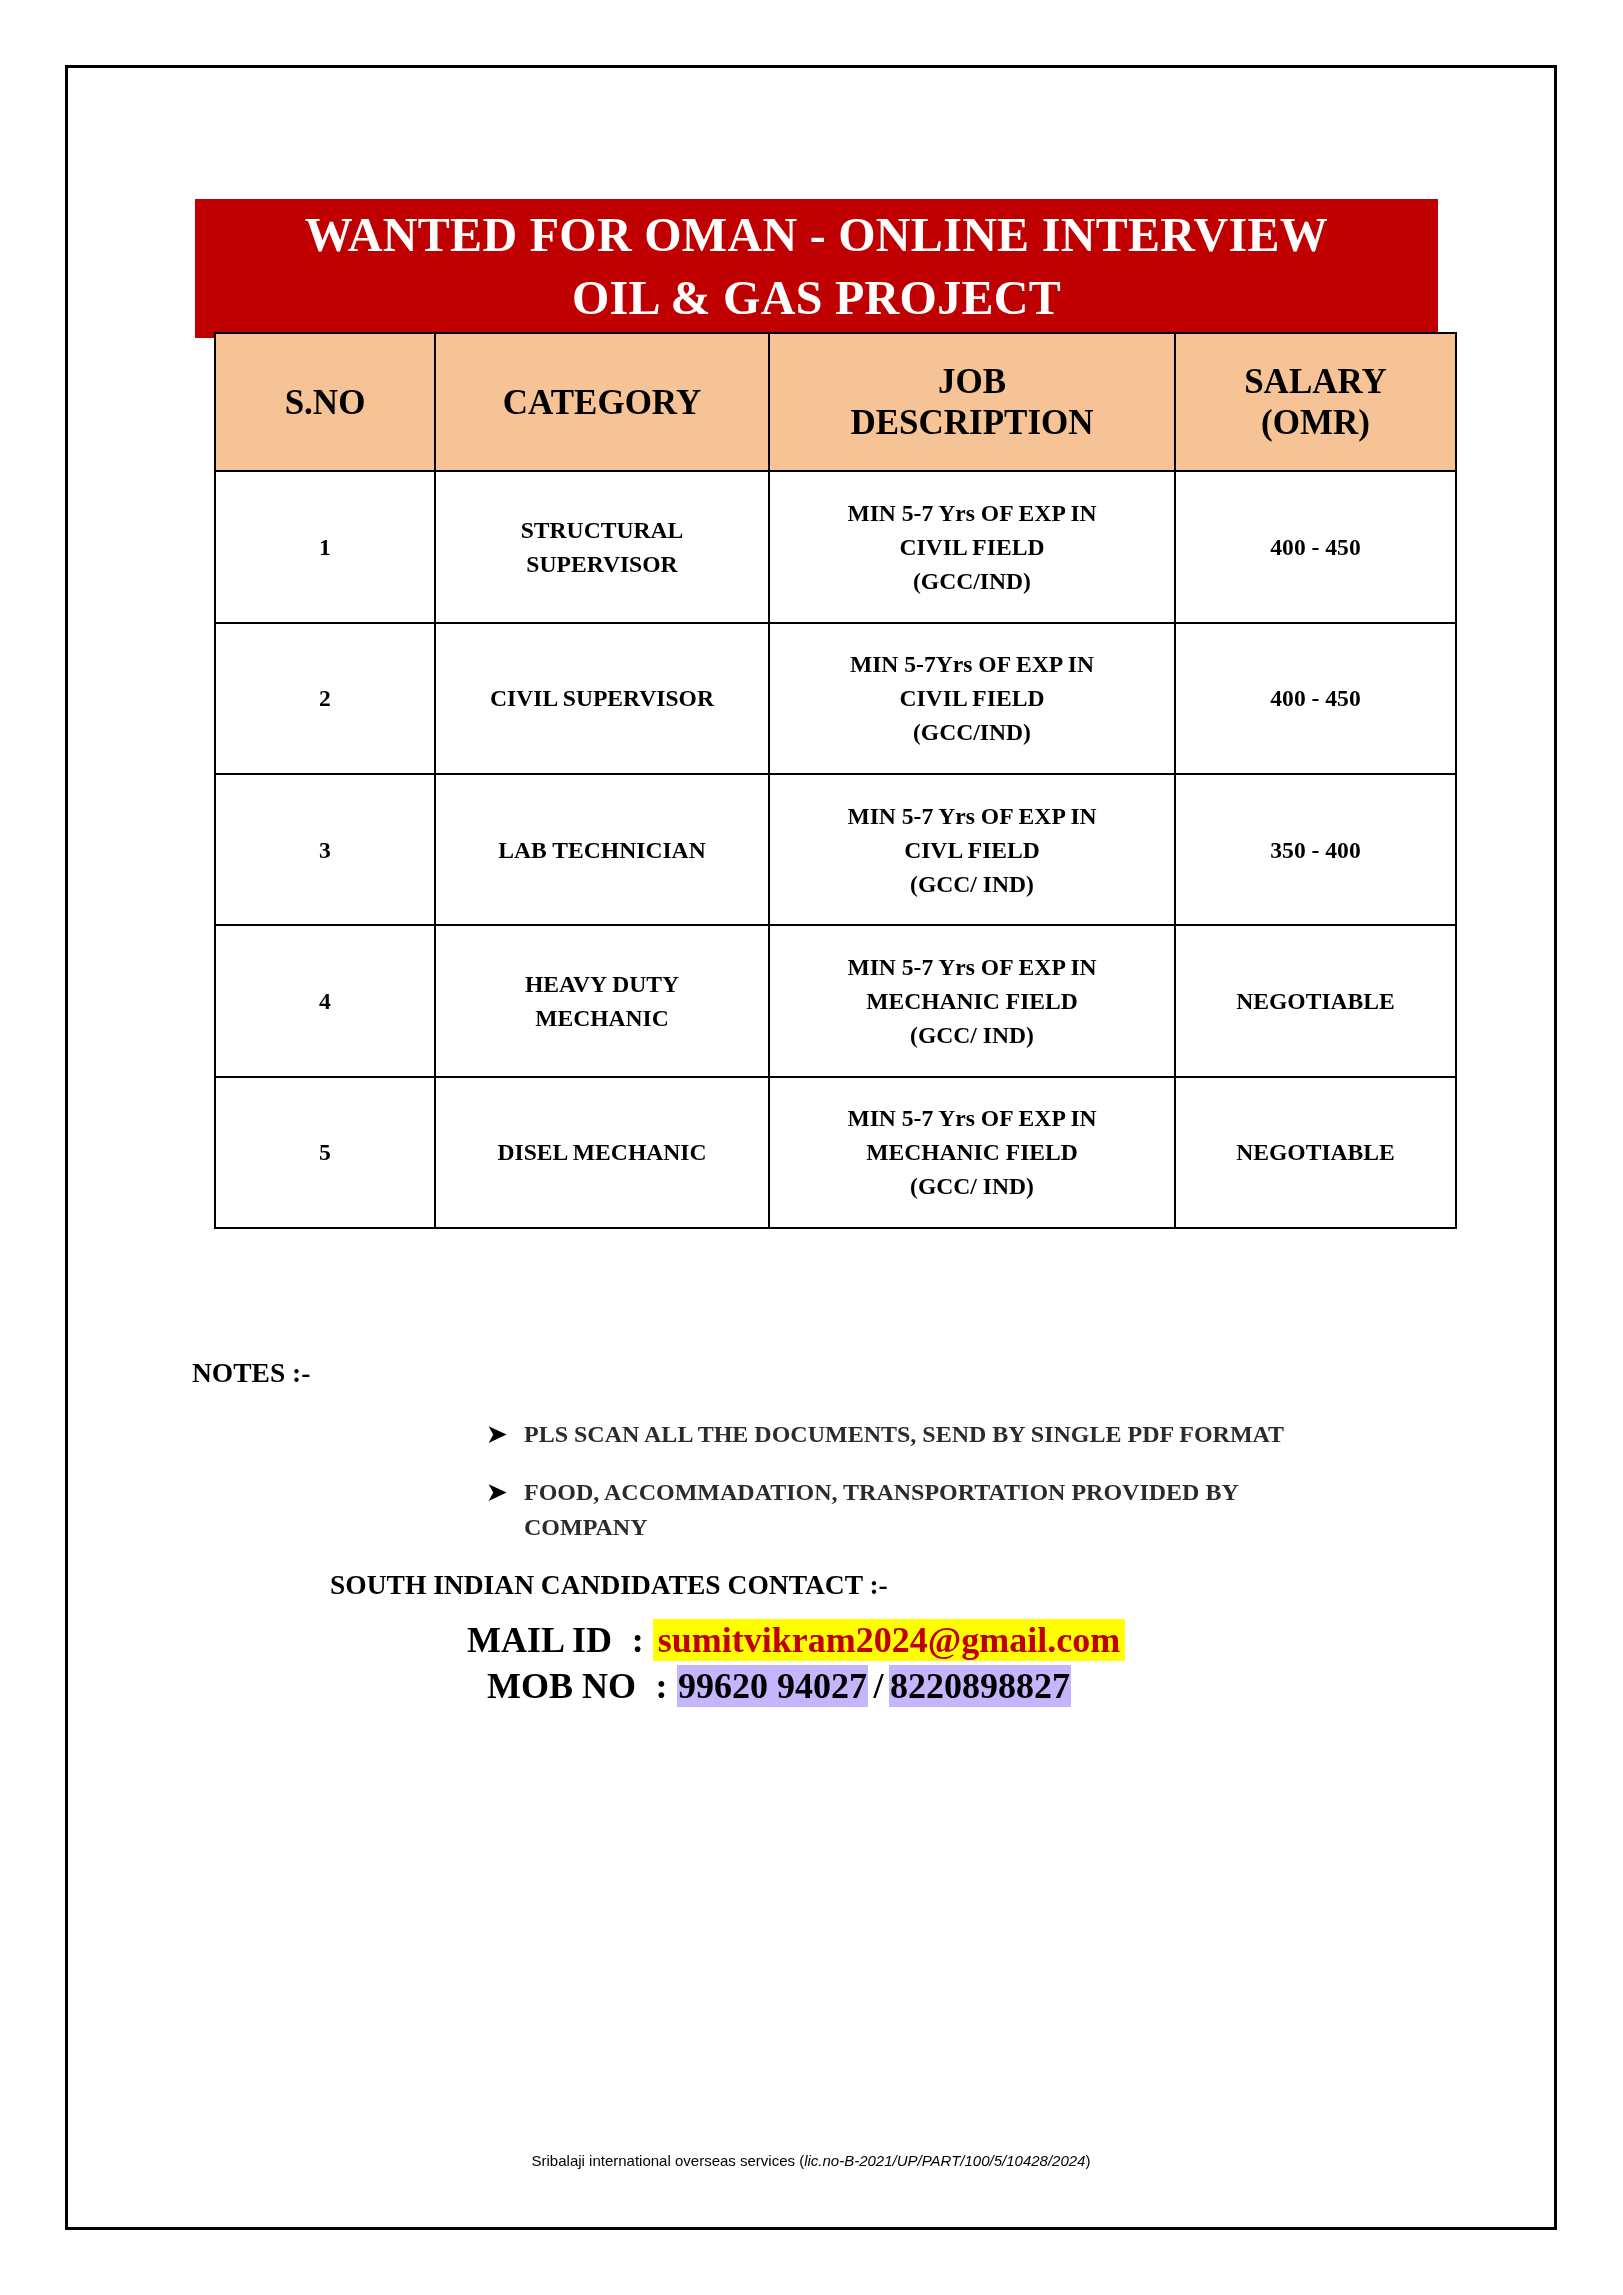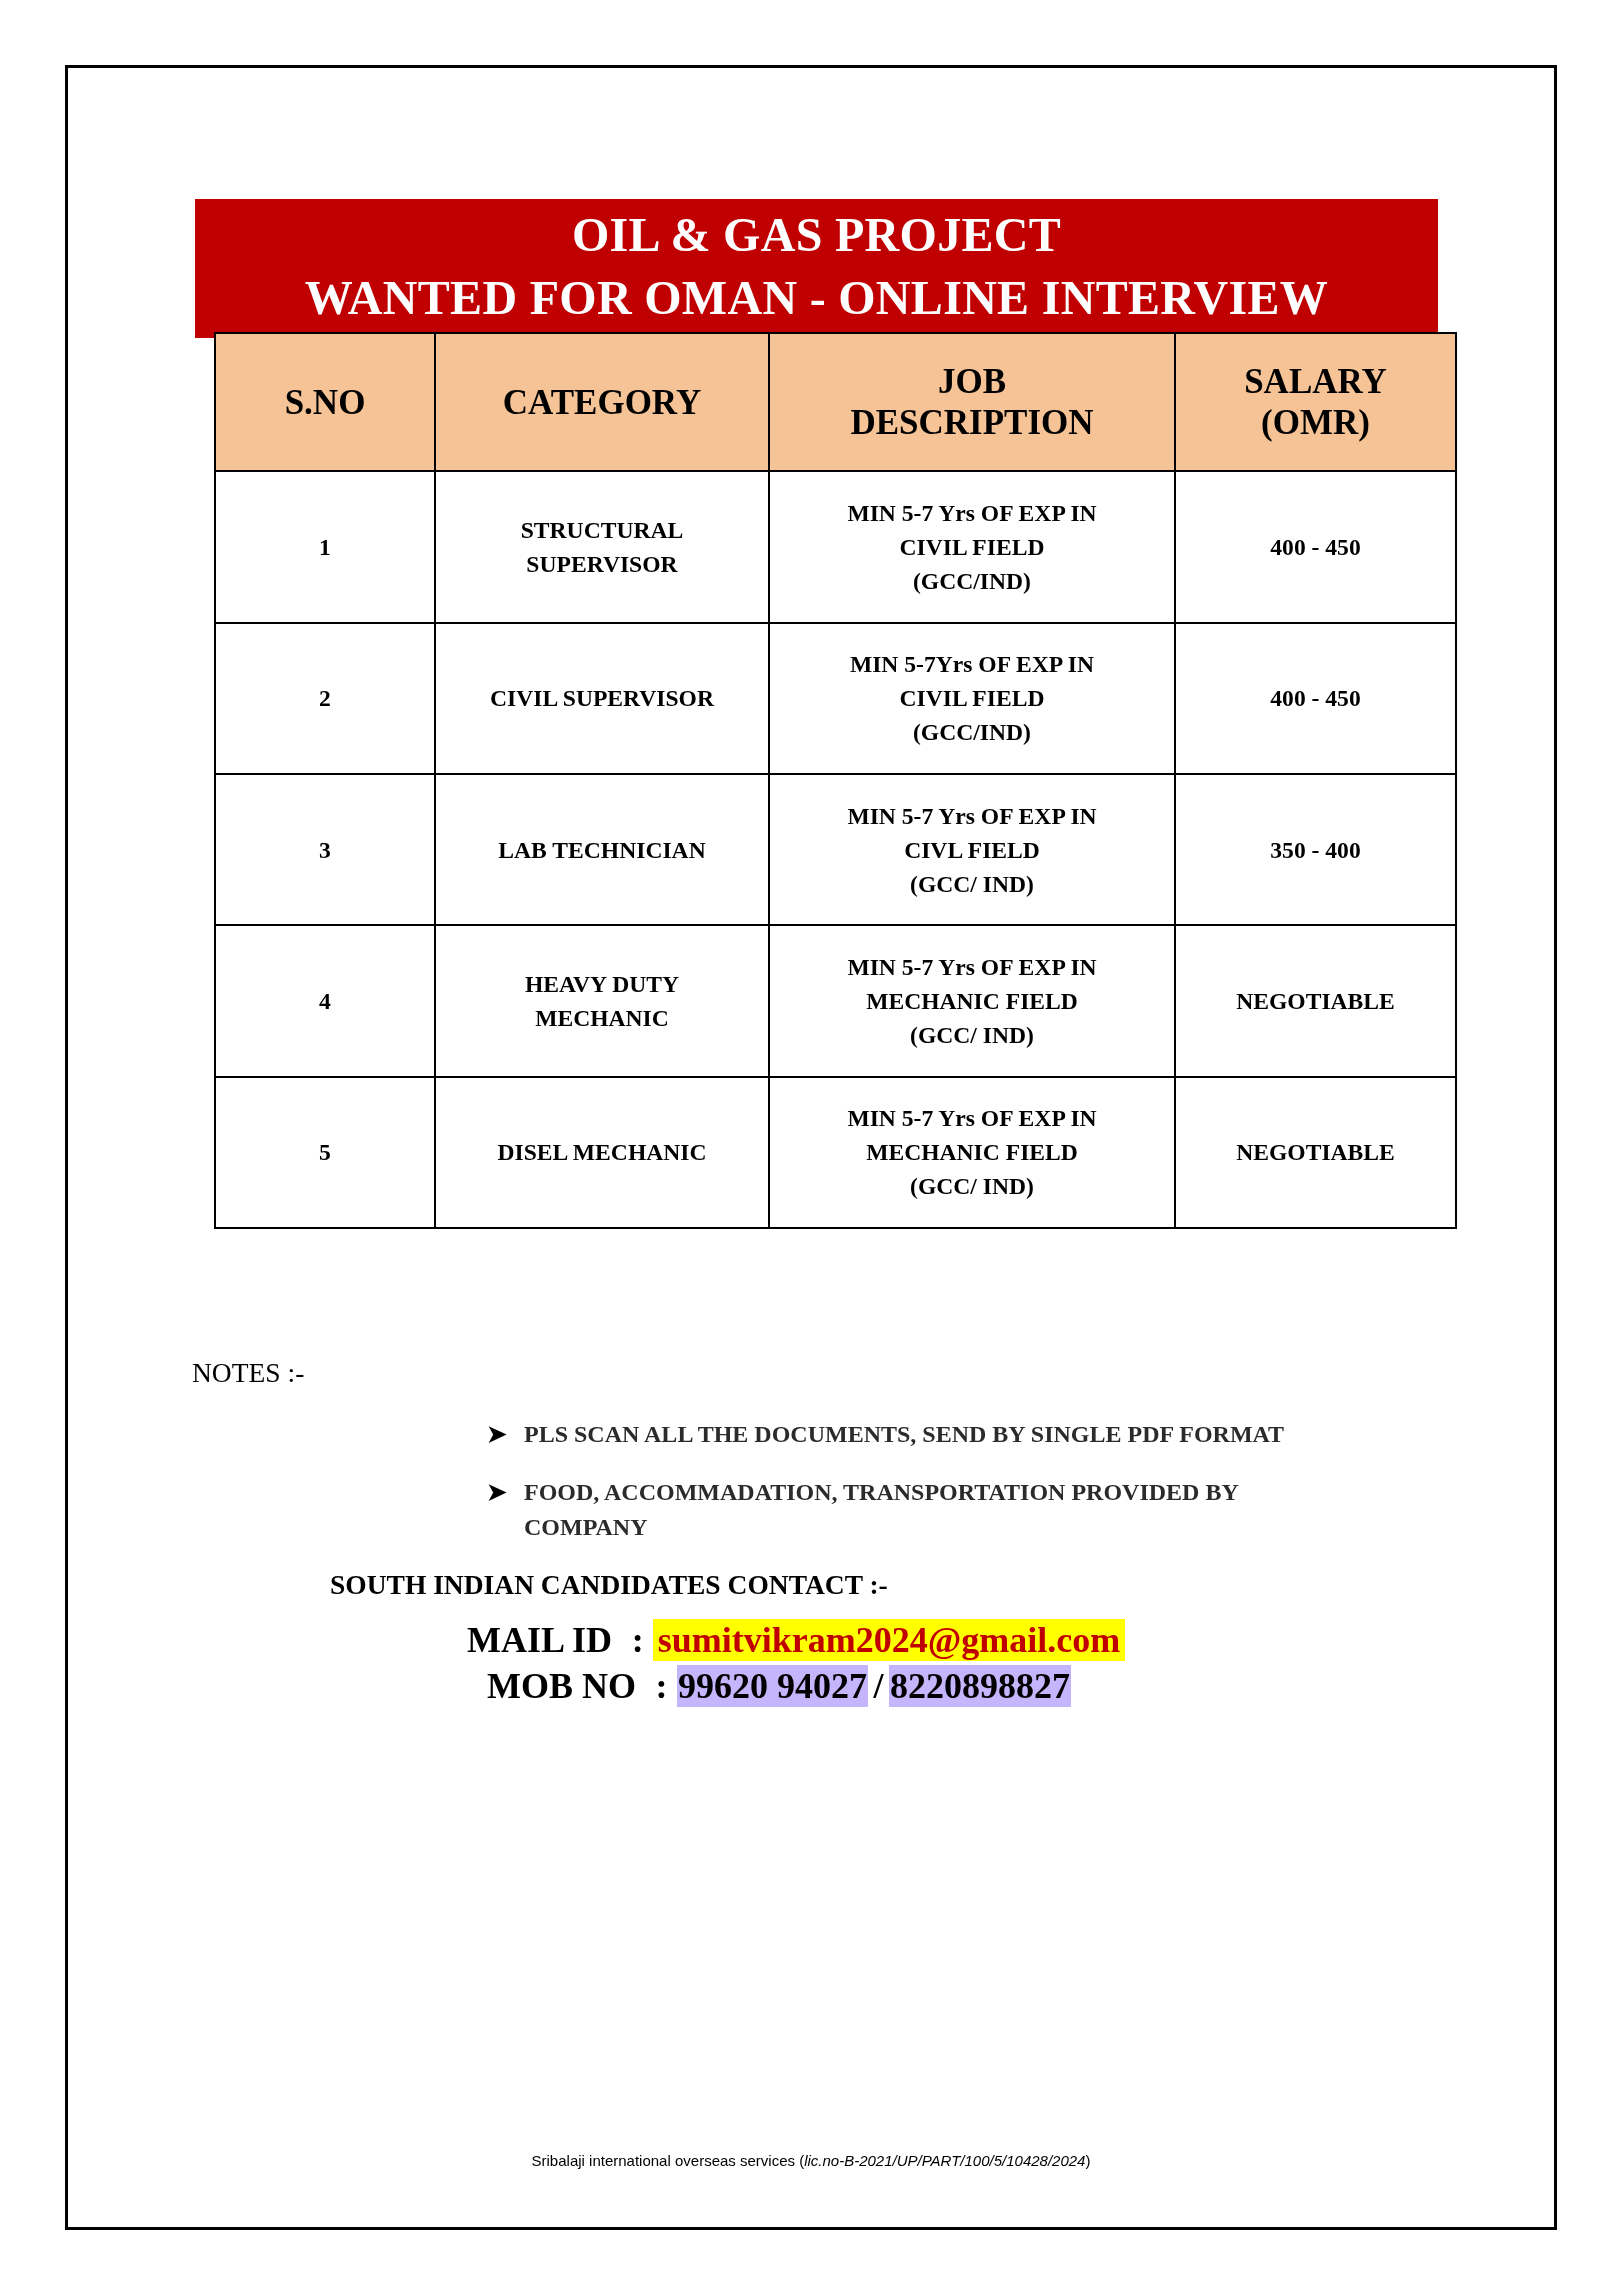--- a/index.html
+++ b/index.html
@@ -95,21 +95,21 @@
     position: absolute;
     left: 0;
     top: 1289px;
     width: 100%;
   }
   #notes-title {
     position: absolute;
     left: 124px;
     top: 0;
     font-size: 27.5px;
-    font-weight: normal;
+    font-weight: bold;
     font-family: "Liberation Serif", serif;
     color: #000000;
   }
   .note-bullet-row {
     position: absolute;
     display: flex;
     align-items: flex-start;
     font-family: "Liberation Serif", serif;
     font-weight: bold;
     color: #2b2b2b;
@@ -180,22 +180,22 @@
     color: #000000;
   }
   #footer .lic { font-style: italic; }
 </style>
 </head>
 <body>
 
 <div id="page">
 
   <div id="banner">
+    <div class="banner-line">WANTED FOR OMAN - ONLINE INTERVIEW</div>
     <div class="banner-line">OIL &amp; GAS PROJECT</div>
-    <div class="banner-line">WANTED FOR OMAN - ONLINE INTERVIEW</div>
   </div>
 
   <table id="jobs-table">
     <colgroup>
       <col class="col-sno">
         <col class="col-cat">
         <col class="col-desc">
         <col class="col-sal">
     </colgroup>
     <thead>

